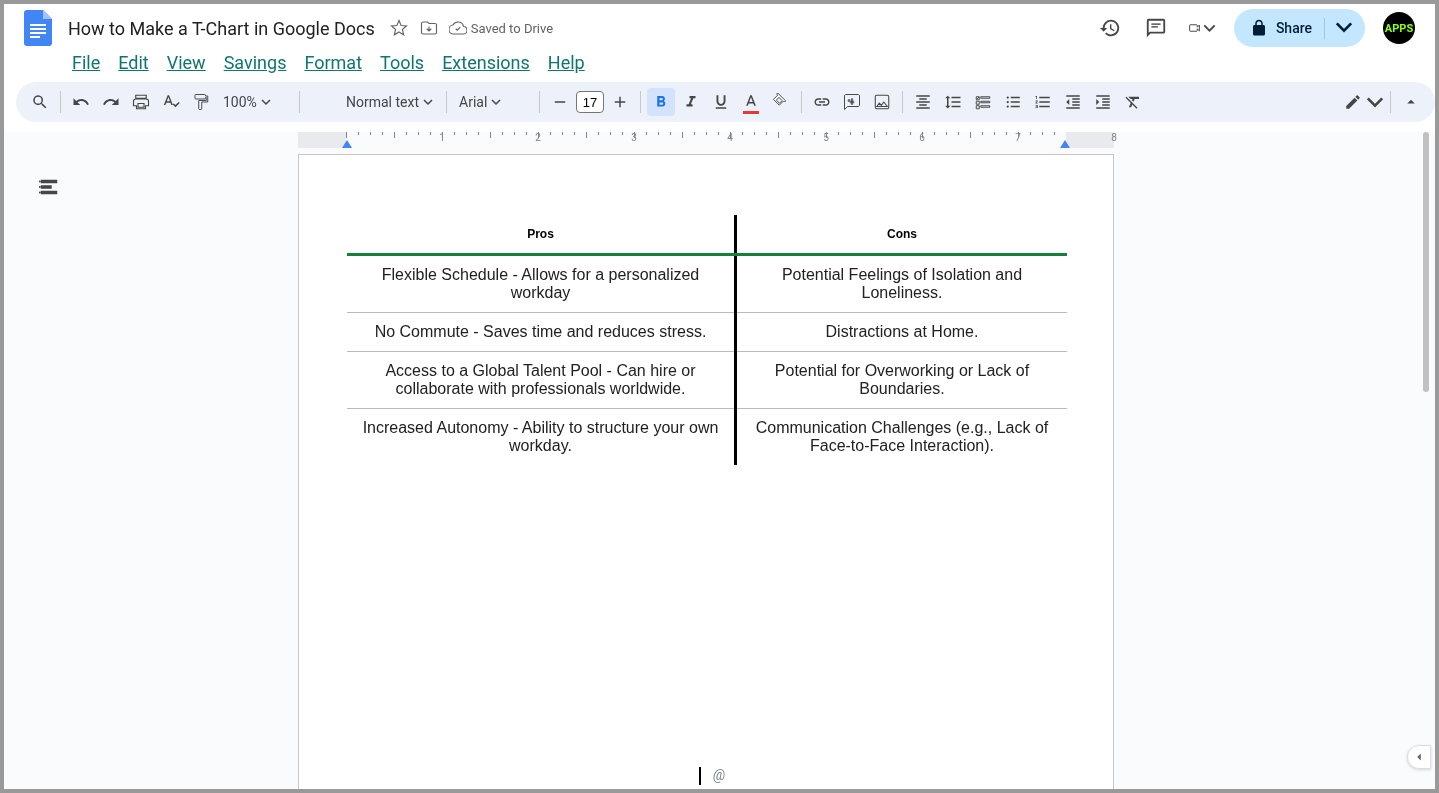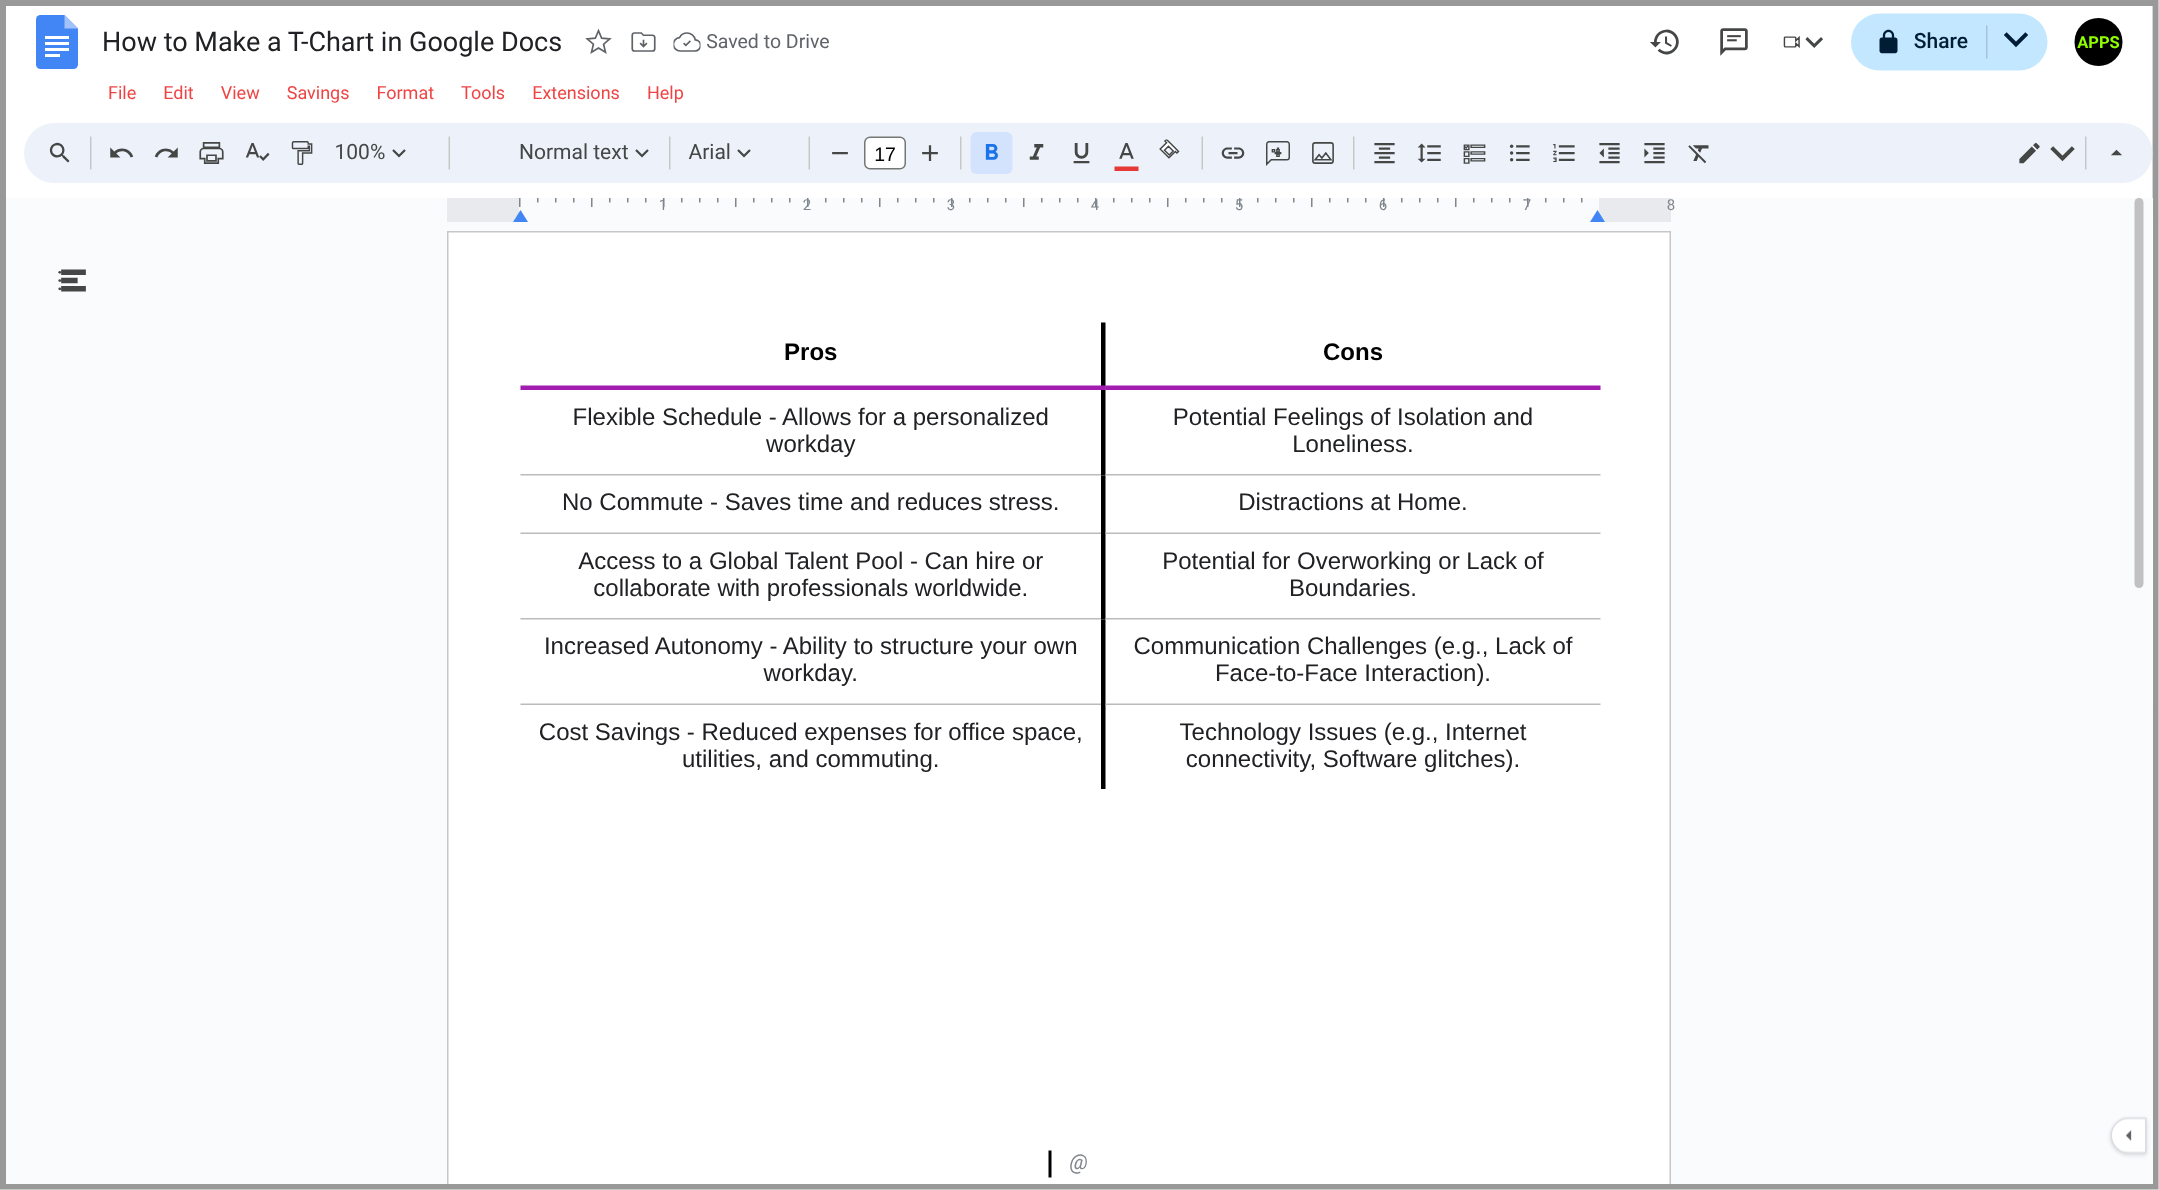--- a/index.html
+++ b/index.html
@@ -11,21 +11,21 @@
 .doc-logo { width:36px; height:36px; display:flex; align-items:center; justify-content:center; flex-shrink:0; }
 .doc-logo svg { width:28px; height:36px; }
 .title-area { flex:1; display:flex; flex-direction:column;justify-content:center; }
 .title-row { display:flex; align-items:center; gap:10px; height:24px; }
 .doc-title { font-size:18px; color:#202124; padding:2px 4px; }
 .icon-btn-sm { width:20px; height:20px; display:flex; align-items:center; justify-content:center; cursor:pointer; color:#5f6368; }
 .icon-btn-sm svg { width:18px; height:18px; fill:#5f6368; }
 .save-status { color:#5f6368; font-size:13px; display:flex; align-items:center; gap:4px; }
 .save-status svg { width:18px; height:18px; fill:#5f6368; }
 .menubar { display:flex; gap:2px; height:28px; align-items:center; padding-left:48px; }
-.menu-item { padding:4px 8px; font-size:12px; color:#ef4444; border-radius:4px; cursor:pointer; }
+.menu-item { padding:4px 8px; font-size:18px; color:#0f766e; border-radius:4px; cursor:pointer;text-decoration:underline; }
 
 .header-right { display:flex; align-items:center; gap:18px; margin-left:auto; padding-right:8px;justify-content:flex-end; }
 .hdr-icon { width:28px; height:28px; display:flex; align-items:center; justify-content:center; color:#444; cursor:pointer; }
 .hdr-icon svg { width:22px; height:22px; fill:#444746; }
 .meet-btn { display:flex; align-items:center; gap:2px; }
 .share-btn { background:#c2e7ff; border-radius:40px; height:38px; display:flex; align-items:center; padding:0 12px 0 16px; gap:8px; font-size:14px; font-weight:500; color:#001d35; cursor:pointer; }
 .share-btn svg { width:18px; height:18px; fill:#001d35; }
 .share-caret { border-left:1px solid rgba(0,0,0,0.15); padding-left:10px; margin-left:4px; }
 .avatar { width:32px; height:32px; border-radius:50%; background:#000; color:#8fff00; font-size:11px; font-weight:bold; display:flex; align-items:center; justify-content:center; }
 
@@ -59,21 +59,21 @@
 .marker { position:absolute; top:8px; }
 .marker svg { width:10px; height:10px; }
 
 .outline-btn { position:absolute; left:30px; top:40px; width:30px; height:30px; display:flex; align-items:center; justify-content:center; cursor:pointer; }
 .outline-btn svg { width:22px; height:22px; fill:#444746; }
 
 .page { position:absolute; left:294px; top:22px; width:816px; background:#fff; border:1px solid #c7c7c7; min-height:750px; padding:60px 48px 40px 48px; }
 .doc-heading { font-size:22px; font-weight:bold; font-family:Arial; text-align:center; color:#000; margin-bottom:80px; }
 
 .tchart { width:720px; margin:0 auto; border-collapse:collapse; font-family:Arial; }
-.tchart th { font-size:16px; font-weight:bold; padding:12px 8px; border-bottom:3px solid #a21caf; }
+.tchart th { font-size:12px; font-weight:bold; padding:12px 8px; border-bottom:3px solid #15803d; }
 .tchart th:first-child { border-right:3px solid #000; }
 .tchart td { font-size:16px; padding:10px 12px; text-align:center; border-bottom:1px solid #bbb; vertical-align:middle; color:#202124; }
 .tchart td:first-child { border-right:3px solid #000; }
 .tchart tr:last-child td { border-bottom:none; }
 
 .cursor-mark { position:absolute; left:400px; top:612px; width:2px; height:18px; background:#000; }
 .at-mark { position:absolute; left:414px; top:612px; font-size:14px; color:#80868b; font-style:italic; }
 
 .scrollbar-v { position:absolute; right:6px; top:0; width:6px; height:260px; background:#c1c1c1; border-radius:3px; }
 
@@ -447,24 +447,20 @@
             <td>Distractions at Home.</td>
           </tr>
           <tr>
             <td>Access to a Global Talent Pool - Can hire or collaborate with professionals worldwide.</td>
             <td>Potential for Overworking or Lack of Boundaries.</td>
           </tr>
           <tr>
             <td>Increased Autonomy - Ability to structure your own workday.</td>
             <td>Communication Challenges (e.g., Lack of Face-to-Face Interaction).</td>
           </tr>
-          <tr>
-            <td>Cost Savings - Reduced expenses for office space, utilities, and commuting.</td>
-            <td>Technology Issues (e.g., Internet connectivity, Software glitches).</td>
-          </tr>
         </tbody>
     </table>
     <div class="cursor-mark"></div>
     <div class="at-mark">@</div>
   </div>
 
   <div class="scrollbar-v"></div>
 </div>
 
 <div class="side-toggle">

